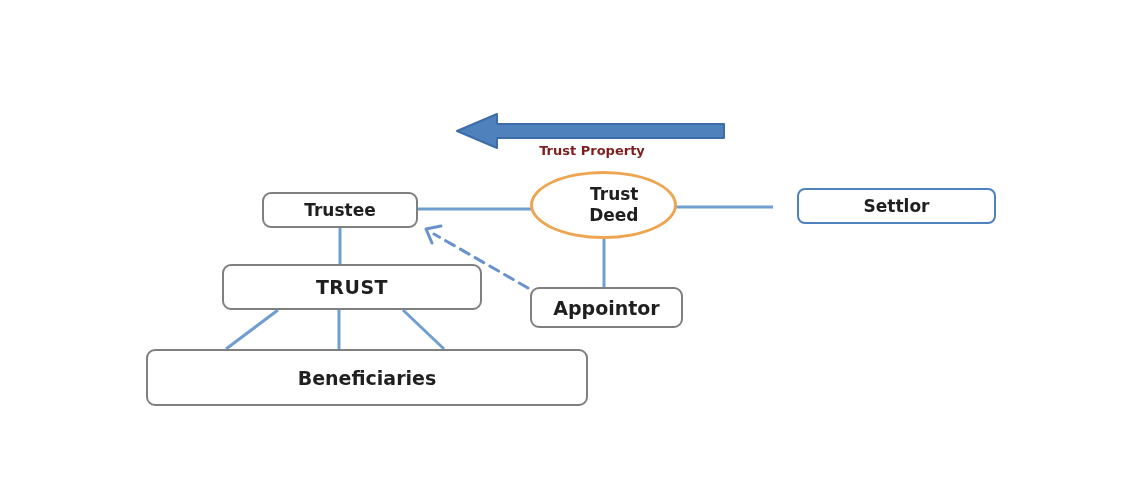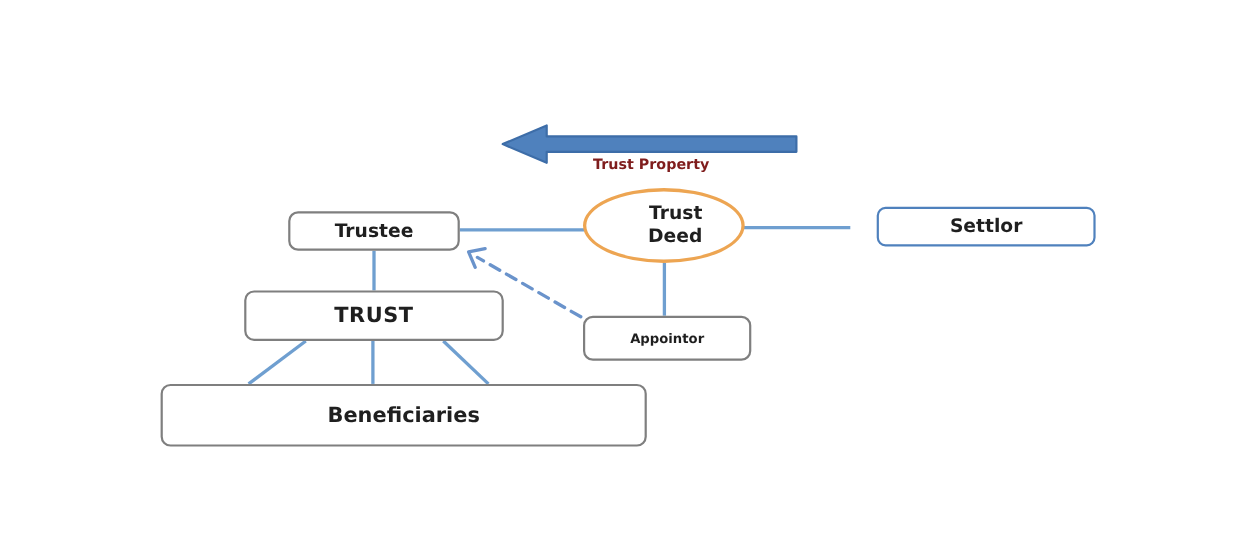--- a/index.html
+++ b/index.html
@@ -40,23 +40,23 @@
   }
   .box-blue {
     border: 2px solid #4f81bd;
     border-radius: 8px;
   }
   .ellipse-orange {
     border: 3px solid #eda552;
     border-radius: 50%;
   }
   .node-trustee       { left: 262px; top: 192px; width: 156px; height: 36px; font-size: 17px; }
-  .node-trust         { left: 222px; top: 264px; width: 236px; height: 46px; font-size: 19px; letter-spacing: 0.5px; align-items: center; }
+  .node-trust         { left: 222px; top: 264px; width: 260px; height: 46px; font-size: 19px; letter-spacing: 0.5px; align-items: center; }
   .node-beneficiaries { left: 146px; top: 349px; width: 442px; height: 57px; font-size: 19px; }
-  .node-appointor     { left: 530px; top: 287px; width: 153px; height: 41px; font-size: 12px; }
+  .node-appointor     { left: 530px; top: 287px; width: 153px; height: 41px; font-size: 19px; }
   .node-settlor       { left: 773px; top: 188px; width: 199px; height: 36px; font-size: 17px; margin-left: 24px; }
   .node-trust-deed    { left: 530px; top: 171px; width: 147px; height: 68px; font-size: 17px; line-height: 1.25; }
   .node-trust-deed .wrap-label { width: 70px; text-align: right; }
   .arrow-caption {
     position: absolute;
     left: 500px;
     top: 143px;
     width: 184px;
     text-align: center;
     font-size: 13px;

